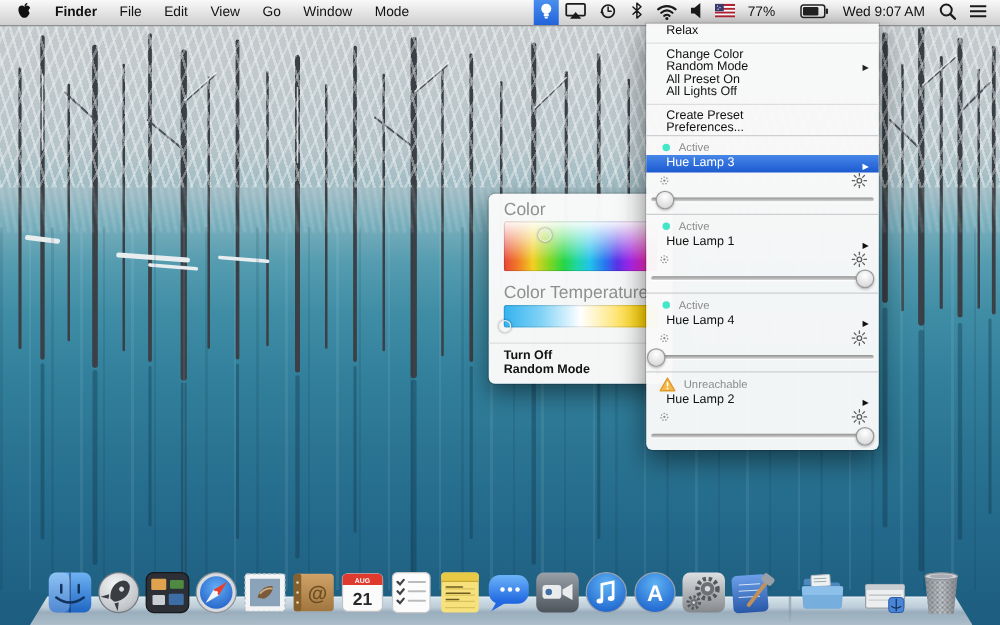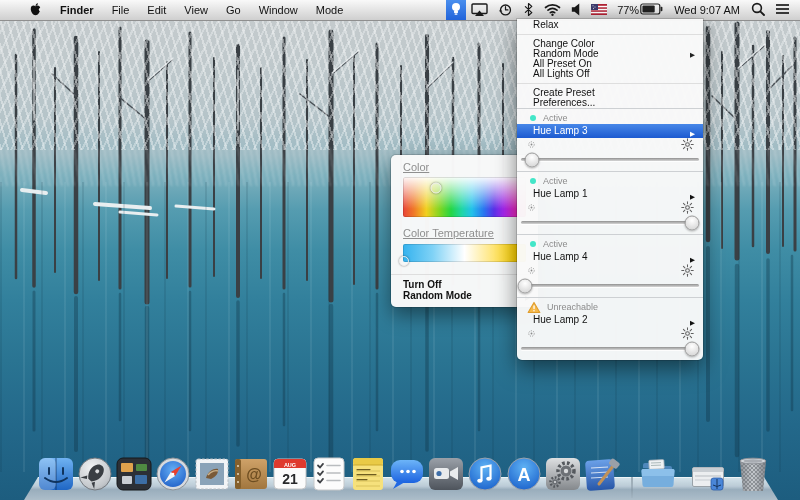--- a/index.html
+++ b/index.html
@@ -16,28 +16,28 @@
                repeating-linear-gradient(-63deg,rgba(248,251,252,.45) 0 2px,rgba(255,255,255,0) 2px 9px);}
   .frost2{position:absolute;left:0;right:0;top:148px;height:38px;opacity:.35;filter:blur(1px);
     background:repeating-linear-gradient(80deg,rgba(255,255,255,.5) 0 2px,rgba(255,255,255,0) 2px 6px);}
   .streaks{position:absolute;left:0;right:0;top:182px;height:290px;opacity:.5;filter:blur(.5px);
     background:repeating-linear-gradient(90deg,rgba(14,48,64,.25) 0 2px,rgba(255,255,255,0) 2px 23px,
       rgba(210,235,240,.18) 23px 25px,rgba(255,255,255,0) 25px 41px);}
   
   .menubar{position:absolute;left:0;top:0;right:0;height:20px;z-index:40;
     background:linear-gradient(#f9f9f9,#cfcfcf);border-bottom:1px solid #8f8f8f;
     display:flex;align-items:center;font-size:11px;color:#111;}
-  .mb-left{display:flex;align-items:flex-start;height:100%;padding-left:20px;}
+  .mb-left{display:flex;align-items:flex-start;height:100%;padding-left:4px;}
   .mb-item{padding:0 9px;height:100%;display:flex;align-items:center;}
   .mb-item.app{font-weight:bold;}
   .mb-right{margin-left:auto;display:flex;align-items:center;height:100%;}
   .st-item{display:flex;align-items:center;height:100%;padding:0 5px;}
   .hue-extra{background:linear-gradient(#4a8fee,#2163da);width:20px;justify-content:center;padding:0;}
   .mb-clock{padding:0 6px;}
-  .mb-batt-txt{padding-right:1px;}
+  .mb-batt-txt{padding-right:20px;}
   
   .hue-menu{position:absolute;left:517px;top:19px;width:186px;z-index:50;
     background:rgba(249,249,249,.97);border-radius:0 0 5px 5px;
     box-shadow:0 8px 22px rgba(0,0,0,.5),0 0 0 1px rgba(0,0,0,.14);
     padding-top:1px;font-size:10px;color:#111;}
   .mi{height:10px;line-height:10px;padding-left:16px;position:relative;}
   .mi .arr{position:absolute;right:8px;top:1px;font-size:6.5px;color:#222;}
   .msep{height:1px;background:#dedede;margin:4px 0;}
   .lamp{padding:3px 0 4px;position:relative;}
   .lamp-div{height:1px;background:#cdd0d3;}
@@ -55,21 +55,21 @@
     background:linear-gradient(#909090,#d6d6d6);box-shadow:0 1px 0 rgba(255,255,255,.8);}
   .knob{position:absolute;top:8px;width:13px;height:13px;border-radius:50%;
     transform:translate(-50%,-50%);
     background:radial-gradient(circle at 50% 30%,#ffffff,#e2e2e2 60%,#cfcfcf);
     border:1px solid #9a9a9a;box-shadow:0 1px 2px rgba(0,0,0,.25);}
   
   .color-panel{position:absolute;left:391px;top:155px;width:123px;z-index:45;
     background:rgba(249,249,249,.98);border-radius:5px;
     box-shadow:0 8px 20px rgba(0,0,0,.45),0 0 0 1px rgba(0,0,0,.14);
     padding:5px 12px 6px;font-size:10px;color:#111;}
-  .cp-label{color:#8f8f8f;font-size:11px;height:11px;line-height:11px;margin-top:2px;text-decoration:underline;}
+  .cp-label{color:#8f8f8f;font-size:14px;height:11px;line-height:11px;margin-top:2px;}
   .color-box{margin-top:4px;height:40px;border-radius:2px;position:relative;
     box-shadow:inset 0 0 0 1px rgba(0,0,0,.12);
     background:linear-gradient(to bottom,rgba(255,255,255,.96),rgba(255,255,255,.55) 35%,rgba(255,255,255,0) 80%),
       linear-gradient(to right,#e84338,#f07a28 9%,#f2d020 19%,#7fd622 30%,#25d645 39%,
         #1fd6a8 48%,#22c2ea 56%,#2a74f0 66%,#5a32e8 74%,#a826f0 82%,#ea28c8 91%,#f0447e 100%);}
   .temp-bar{margin-top:5px;height:18px;border-radius:2px;position:relative;
     box-shadow:inset 0 0 0 1px rgba(0,0,0,.12);
     background:linear-gradient(to right,#34b2ee,#7fd2f6 24%,#ffffff 50%,#ffe98c 70%,#ffd400 92%,#fcc800 100%);}
   .picker-ring{position:absolute;width:9px;height:9px;border-radius:50%;
     border:1.5px solid rgba(235,235,235,.95);box-shadow:0 0 2px rgba(0,0,0,.55);

